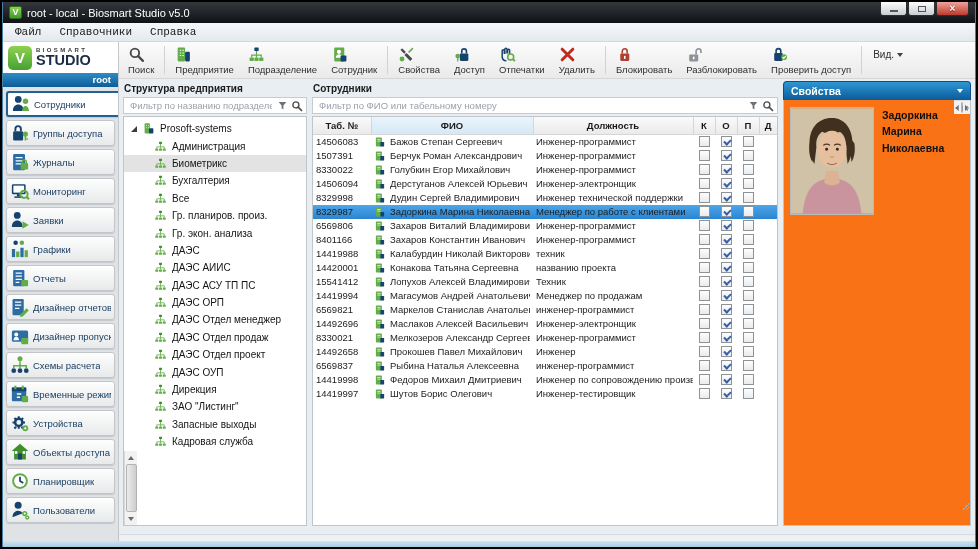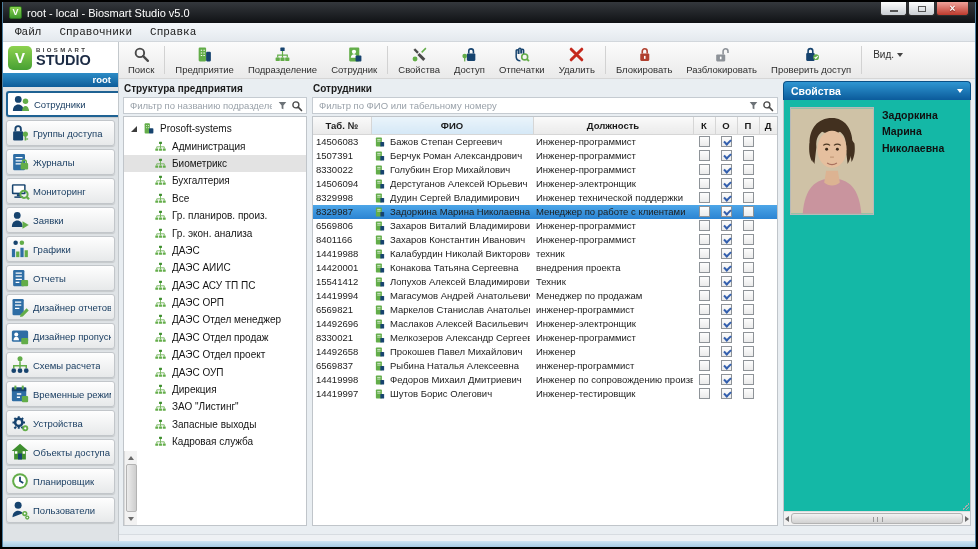--- a/index.html
+++ b/index.html
@@ -27,21 +27,21 @@
   .logo-bottom{font-size:14.5px;font-weight:bold;color:#1c2b44;line-height:1;}
   .rootbar{height:14px;flex:0 0 14px;background:linear-gradient(#2d8cc6,#0d5c99);color:#fff;font-size:9.5px;font-weight:bold;text-align:right;padding:0 7px;line-height:14px;}
   .nav{flex:1;padding:4px 0 0 3px;overflow:hidden;}
   .nav-item{height:26px;margin:0 3px 3px 0;background:linear-gradient(#fefefe,#e7e9ea);border:1px solid #c2c6ca;border-radius:3px;display:flex;align-items:center;padding:0 3px;gap:3px;font-size:9.5px;color:#14395e;cursor:pointer;box-shadow:0 1px 1px rgba(0,0,0,.12);}
   .nav-item.selected{background:#fff;border:2px solid #1f6293;border-right:none;border-radius:3px 0 0 3px;margin-right:0;}
   .nav-item .lbl{white-space:nowrap;overflow:hidden;}
   .ico{display:inline-flex;align-items:center;justify-content:center;flex:0 0 auto;}
   
   .content{flex:1;display:flex;flex-direction:column;min-width:0;min-height:0;}
   .toolbar{height:37px;flex:0 0 37px;background:linear-gradient(#fcfcfc,#eaeaea);border-bottom:1px solid #d6d6d6;display:flex;align-items:stretch;padding:1px 2px;}
-  .tb-btn{display:flex;flex-direction:column;align-items:center;justify-content:center;padding:1px 7px;font-size:9.5px;color:#2e2e2e;gap:1px;cursor:pointer;white-space:nowrap;}
+  .tb-btn{display:flex;flex-direction:column;align-items:flex-start;justify-content:center;padding:1px 7px;font-size:9.5px;color:#2e2e2e;gap:1px;cursor:pointer;white-space:nowrap;}
   .tb-sep{width:1px;background:#d2d2d2;margin:3px 3px;}
   .tb-view{display:flex;align-items:flex-start;padding:6px 8px;font-size:10px;color:#2e2e2e;cursor:pointer;gap:3px;}
   .caret{width:0;height:0;border-left:3px solid transparent;border-right:3px solid transparent;border-top:4px solid #444;margin-top:4px;}
   
   .panels{flex:1;display:flex;padding:2px 4px 8px 4px;gap:5px;min-height:0;background:#e9eef2;}
   .panel-col{display:flex;flex-direction:column;min-height:0;}
   .tree-col{width:184px;flex:0 0 184px;}
   .emp-col{flex:1;min-width:0;}
   .props-col{width:188px;flex:0 0 188px;}
   .panel-title{font-size:10px;font-weight:bold;color:#1a1a1a;padding:2px 1px 3px;}
@@ -72,21 +72,21 @@
   .emp-table thead th:last-child{border-right:none;}
   .emp-table tbody td{height:14px;padding:0 3px;white-space:nowrap;overflow:hidden;color:#1c1c1c;}
   .emp-table tbody tr{cursor:pointer;}
   .emp-table tbody tr.selected{background:linear-gradient(#4da6e8,#2b84d3);color:#fff;}
   .fio-cell{display:flex;align-items:center;gap:4px;height:14px;overflow:hidden;}
   .cb{width:11px;height:11px;border:1px solid #8e9398;background:linear-gradient(#fdfdfd,#ebebeb);display:inline-block;position:relative;vertical-align:middle;cursor:pointer;}
   .cb.checked::after{content:"";position:absolute;left:2px;top:2px;width:5px;height:3px;border-left:2px solid #3460ae;border-bottom:2px solid #3460ae;transform:rotate(-45deg);}
   td.center{text-align:center;}
   
   .props-header{height:19px;flex:0 0 19px;background:linear-gradient(#2f96d2,#0b5b9b);border:1px solid #0a5086;border-bottom:none;border-radius:4px 4px 0 0;color:#fff;font-weight:bold;font-size:10.5px;display:flex;align-items:center;justify-content:space-between;padding:0 7px;}
-  .props-body{flex:1;background:#14b8a6;border:1px solid #c0c5ca;border-top:none;display:flex;flex-direction:column;min-height:0;position:relative;}
+  .props-body{flex:1;background:#f97316;border:1px solid #c0c5ca;border-top:none;display:flex;min-height:0;position:relative;}
   .props-content{flex:1;display:flex;padding:7px 6px;gap:8px;align-items:flex-start;min-height:0;}
   .photo{width:84px;height:108px;flex:0 0 84px;border:1px solid #b9b9b9;}
   .pname div{font-size:10.5px;font-weight:bold;color:#101010;line-height:1.55;}
   .hscroll{height:14px;flex:0 0 14px;border-top:1px solid #ddd;background:#f2f2f2;display:flex;align-items:center;padding:0 1px;}
   .hs-thumb{height:11px;flex:1;margin:0 2px;background:linear-gradient(#f2f2f2,#d2d2d2);border:1px solid #b3b3b3;border-radius:3px;position:relative;cursor:pointer;}
   .hs-thumb::after{content:"";position:absolute;left:50%;top:3px;width:8px;height:5px;margin-left:-4px;border-left:1px solid #999;border-right:1px solid #999;background:linear-gradient(90deg,transparent 3px,#999 3px,#999 4px,transparent 4px);}
   .grip{position:absolute;right:1px;bottom:15px;width:7px;height:7px;background:linear-gradient(135deg,transparent 50%,#aaa 50%,#aaa 60%,transparent 60%,transparent 75%,#aaa 75%,#aaa 85%,transparent 85%);}
   
   .statusbar{height:7px;flex:0 0 7px;background:#eef1f4;border-top:1px solid #d7dce1;}
   .glass{height:6px;flex:0 0 6px;background:linear-gradient(#cde4f3,#a6cbe3);}
@@ -986,21 +986,21 @@
                           <span class="ico">
                             <svg viewBox="0 0 16 16" width="12" height="12">
                               <rect x="2.5" y="2" width="8" height="12" rx="1" fill="#63ad49"></rect>
                               <path d="M4.3 4.6h4.4M4.3 6.8h4.4" stroke="#fff" stroke-width=".9"></path>
                               <rect x="8.5" y="8" width="5" height="6" rx=".8" fill="#16436e"></rect>
                             </svg>
                           </span>
                           <span>Конакова Татьяна Сергеевна</span>
                         </div>
                       </td>
-                      <td>внедрения проекта</td>
+                      <td>названию проекта</td>
                       <td class="center"><span class="cb"></span></td>
                       <td class="center"><span class="cb checked"></span></td>
                       <td class="center"><span class="cb"></span></td>
                       <td class="center"></td>
                     </tr>
                     <tr class="">
                       <td>15541412</td>
                       <td>
                         <div class="fio-cell">
                           <span class="ico">

